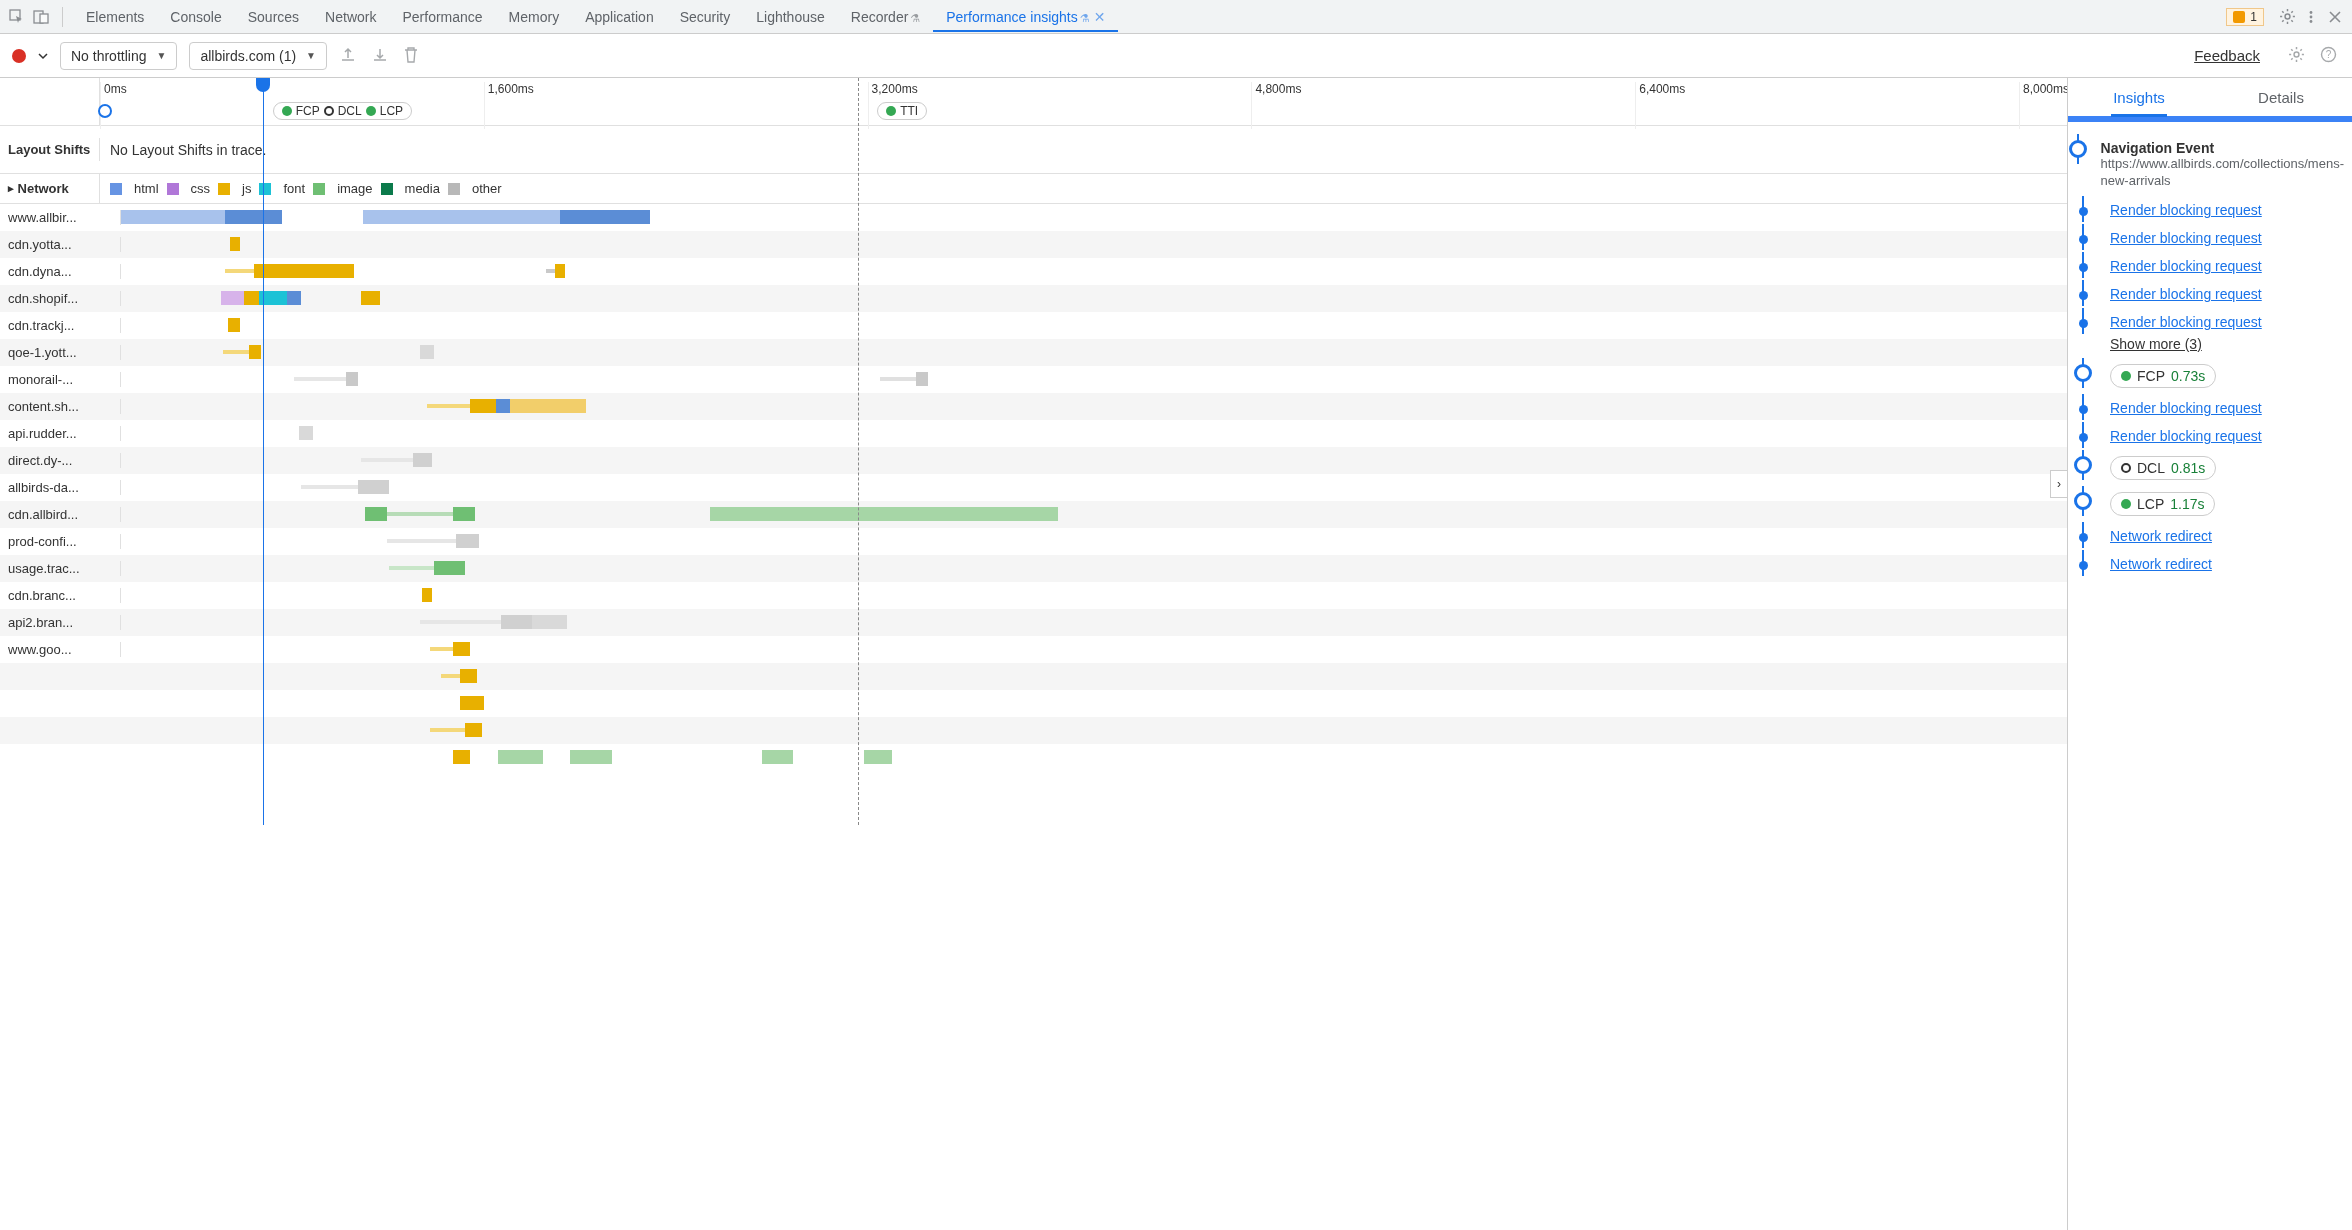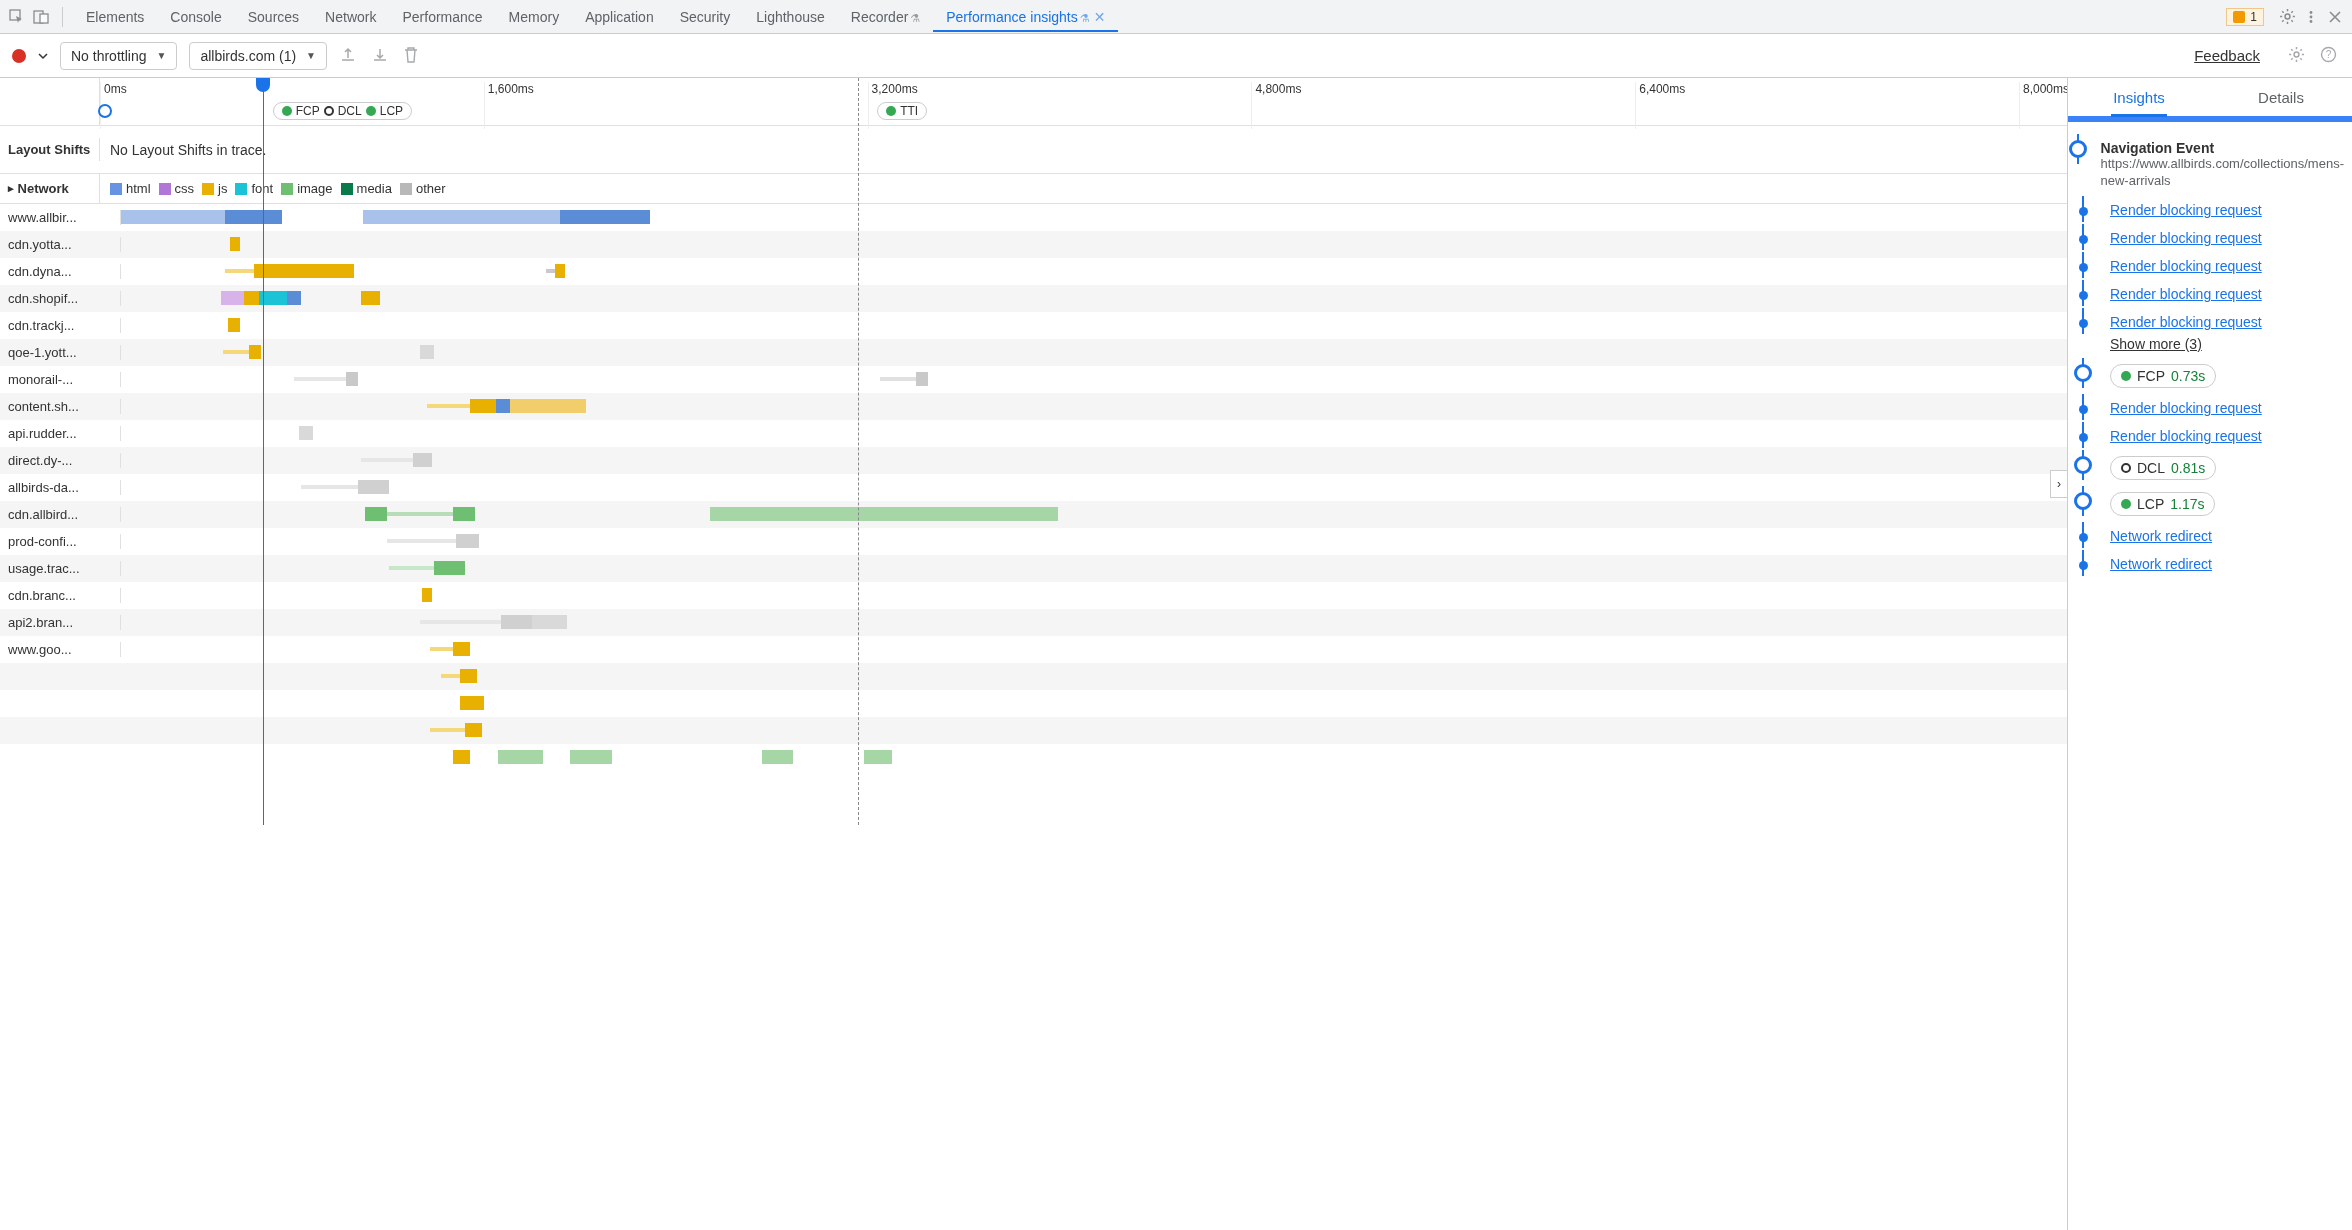--- a/index.html
+++ b/index.html
@@ -32,21 +32,21 @@
 .handle{position:absolute;top:-2px;width:14px;height:16px;background:#1a73e8;border-radius:3px 3px 7px 7px;z-index:20;transform:translateX(-50%)}
 .vline{position:absolute;top:0;bottom:-700px;width:1px;background:#1a73e8;z-index:15}
 .vdash{position:absolute;top:0;bottom:-700px;width:0;border-left:1px dashed #888;z-index:5}
 .pill{position:absolute;top:24px;display:flex;align-items:center;background:#fff;border:1px solid #ccc;border-radius:11px;padding:1px 8px;font-size:12px;gap:4px;z-index:8}
 .dot{width:10px;height:10px;border-radius:50%}
 .ring{width:10px;height:10px;border-radius:50%;border:2px solid #333;background:#fff}
 .lsrow{display:flex;height:48px;border-bottom:1px solid #e0e0e0;align-items:center}
 .lsmsg{flex:1;padding:0 10px;font-size:14px;color:#333}
 .legendrow{display:flex;height:30px;border-bottom:1px solid #e0e0e0}
 .legend{flex:1;display:flex;align-items:center;gap:8px;padding:0 10px;font-size:13px}
-.lg{display:flex;align-items:center;gap:4px}
+.lg{display:flex;align-items:center;gap:12px}
 .sw{width:12px;height:12px}
 .netarea{position:relative;overflow-y:auto;height:calc(100% - 126px)}
 .nrow{display:flex;height:27px;align-items:center}
 .nrow:nth-child(even){background:#f5f5f5}
 .nlabel{width:121px;padding:0 8px;font-size:13px;color:#333;white-space:nowrap;overflow:hidden;text-overflow:ellipsis;border-right:1px solid #e0e0e0}
 .ntrack{flex:1;position:relative;height:100%}
 .bar{position:absolute;top:6px;height:14px}
 .thin{position:absolute;top:11px;height:4px}
 .sidetoggle{position:absolute;right:-1px;top:392px;width:18px;height:28px;border:1px solid #ccc;background:#fff;display:flex;align-items:center;justify-content:center;font-size:12px;cursor:pointer;z-index:30}
 .right{width:284px;display:flex;flex-direction:column}

